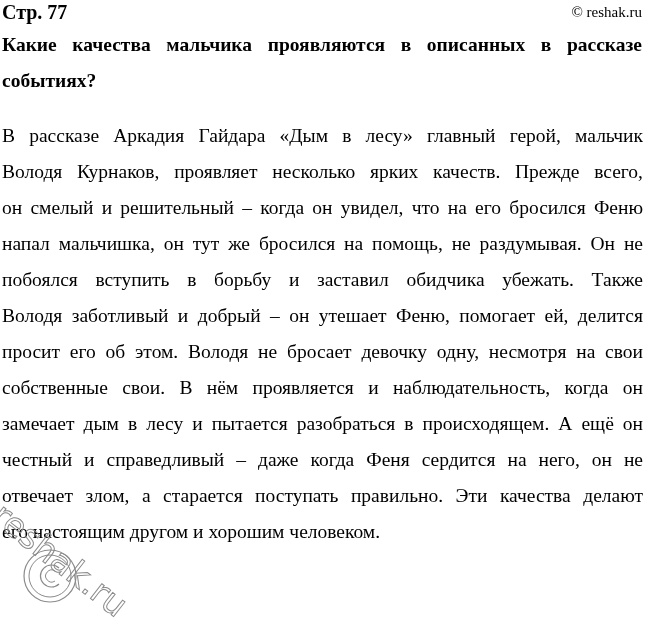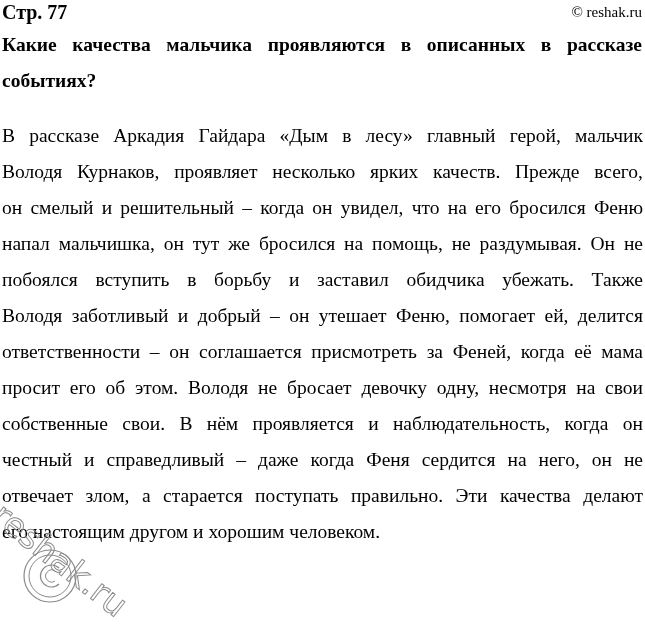--- a/index.html
+++ b/index.html
@@ -87,23 +87,23 @@
 
 <div class="question">Какие качества мальчика проявляются в описанных в рассказе событиях?</div>
 
 <div class="answer">
   <span class="line">В рассказе Аркадия Гайдара «Дым в лесу» главный герой, мальчик</span>
   <span class="line">Володя Курнаков, проявляет несколько ярких качеств. Прежде всего,</span>
   <span class="line">он смелый и решительный – когда он увидел, что на его бросился Феню</span>
   <span class="line">напал мальчишка, он тут же бросился на помощь, не раздумывая. Он не</span>
   <span class="line">побоялся вступить в борьбу и заставил обидчика убежать. Также</span>
   <span class="line">Володя заботливый и добрый – он утешает Феню, помогает ей, делится</span>
-  <span class="line">ответственности – он соглашается присмотреть за Феней, когда её мама</span>
   <span class="line">просит его об этом. Володя не бросает девочку одну, несмотря на свои</span>
   <span class="line">собственные свои. В нём проявляется и наблюдательность, когда он</span>
+  <span class="line">замечает дым в лесу и пытается разобраться в происходящем. А ещё он</span>
   <span class="line">честный и справедливый – даже когда Феня сердится на него, он не</span>
   <span class="line">отвечает злом, а старается поступать правильно. Эти качества делают</span>
   <span class="line last">его настоящим другом и хорошим человеком.</span>
 </div>
 
 <div class="watermark">
   <svg width="170" height="130" viewBox="0 0 170 130">
     <g transform="translate(10,6) rotate(38)" fill="none" stroke="#8a8a8a" stroke-width="1">
       <text x="0" y="20" font-size="34" font-family="DejaVu Sans, sans-serif" fill="none" stroke="#8a8a8a" stroke-width="1">reshak.ru</text>
     </g>

